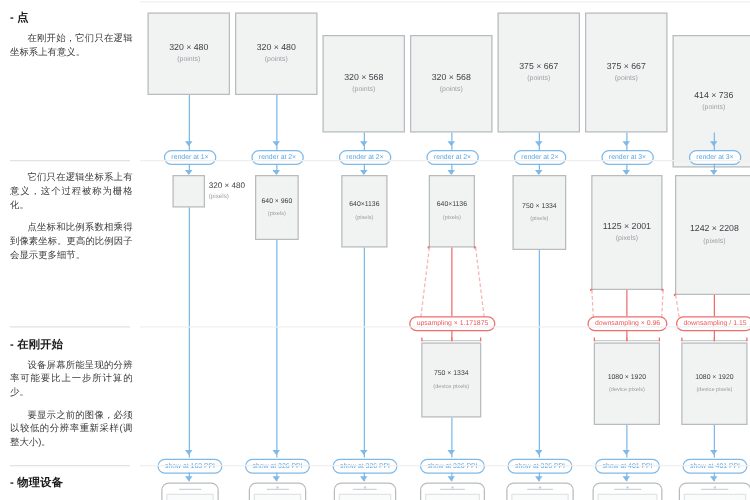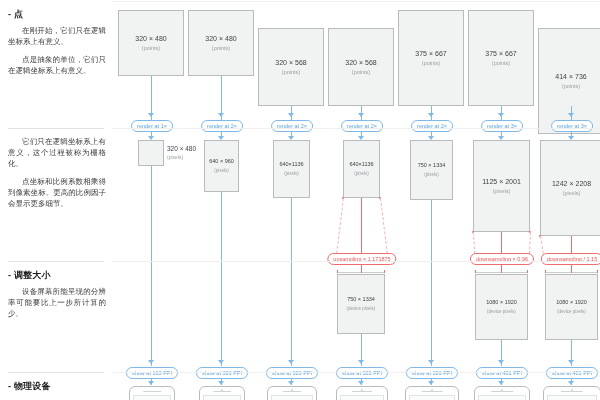--- a/index.html
+++ b/index.html
@@ -100,33 +100,33 @@
   <div class="guide" style="top:1px;"></div>
   <div class="guide" style="top:128px;"></div>
   <div class="guide" style="top:261px;"></div>
   <div class="guide" style="top:372px;"></div>
 
   <div class="sidebar">
 
     <div class="sb-sec" style="top:8px;">
       <div class="sb-head">- 点</div>
       <p class="sb-p">在刚开始，它们只在逻辑坐标系上有意义。</p>
-      <p class="sb-p">点是抽象的单位，它们只在逻辑坐标系上有意义。</p>
     </div>
     <div class="sb-rule" style="top:128px;"></div>
 
     <div class="sb-sec" style="top:136px;">
       <p class="sb-p">它们只在逻辑坐标系上有意义，这个过程被称为栅格化。</p>
       <p class="sb-p">点坐标和比例系数相乘得到像素坐标。更高的比例因子会显示更多细节。</p>
     </div>
     <div class="sb-rule" style="top:261px;"></div>
 
     <div class="sb-sec" style="top:269px;">
-      <div class="sb-head">- 调整大小</div>
+      <div class="sb-head">- 在刚开始</div>
       <p class="sb-p">设备屏幕所能呈现的分辨率可能要比上一步所计算的少。</p>
+      <p class="sb-p">要显示之前的图像，必须以较低的分辨率重新采样(调整大小)。</p>
     </div>
     <div class="sb-rule" style="top:372px;"></div>
 
     <div class="sb-sec" style="top:380px;">
       <div class="sb-head">- 物理设备</div>
     </div>
   </div>
 
   <div class="diagram">
 

